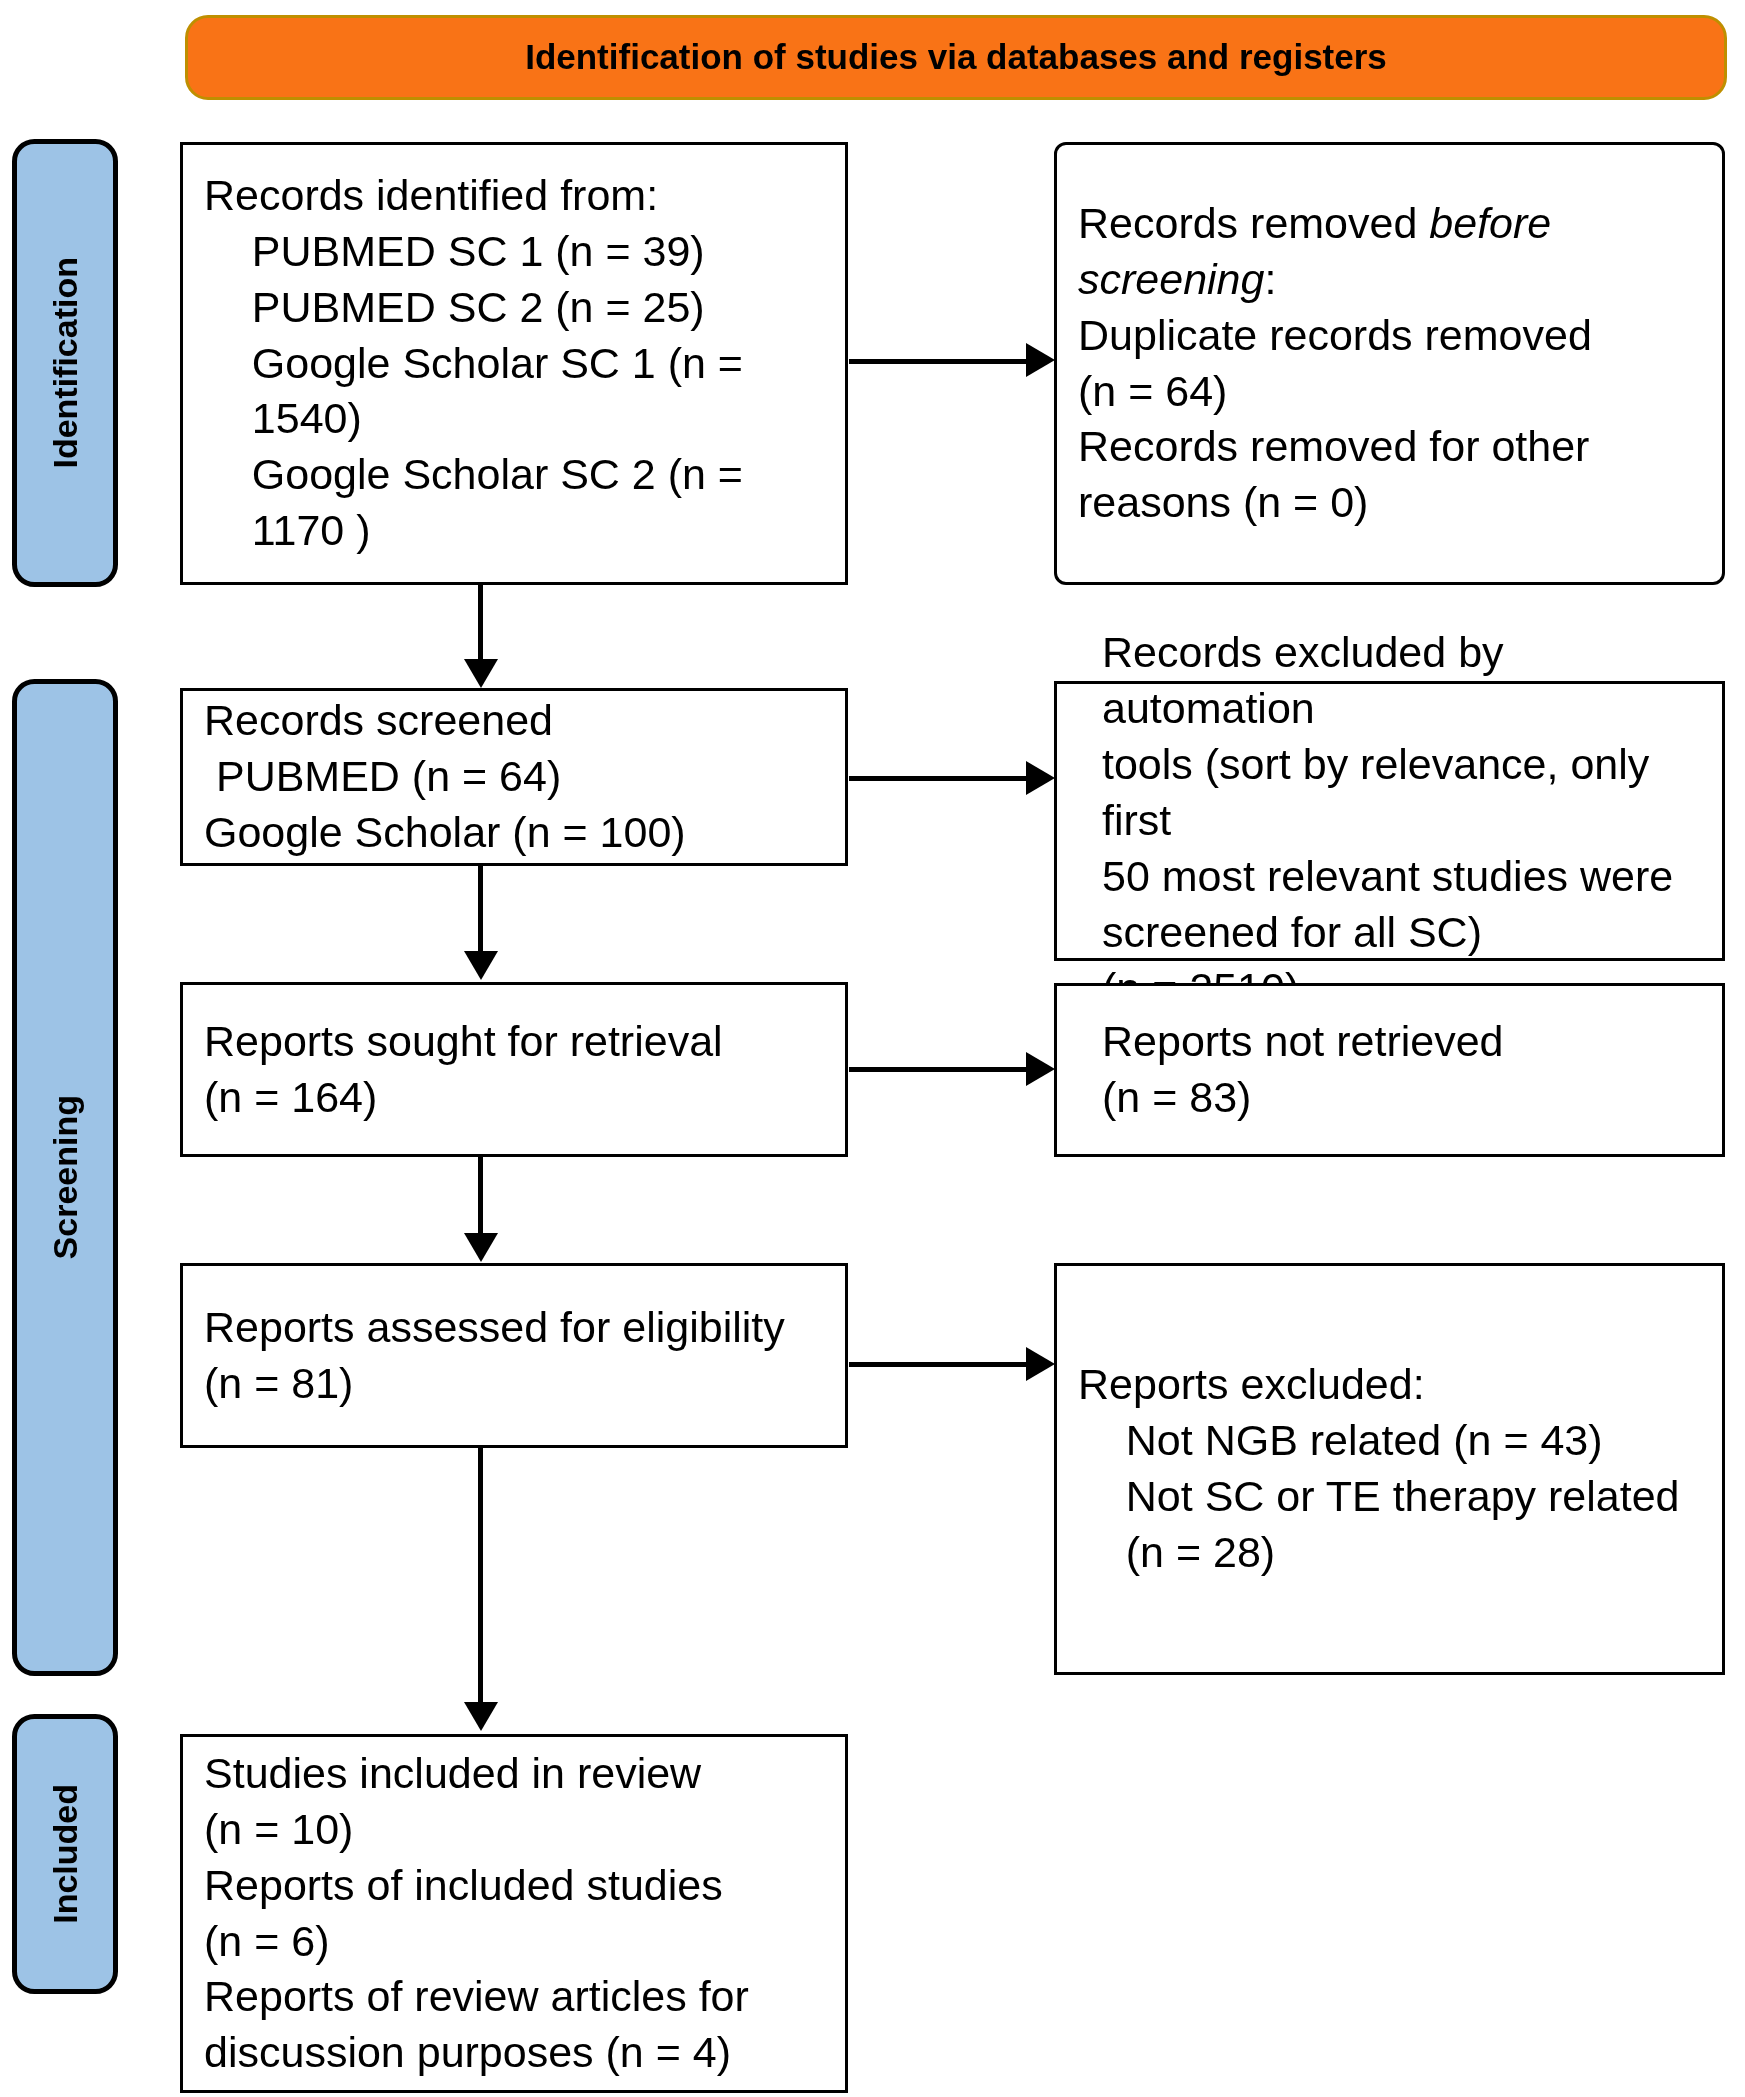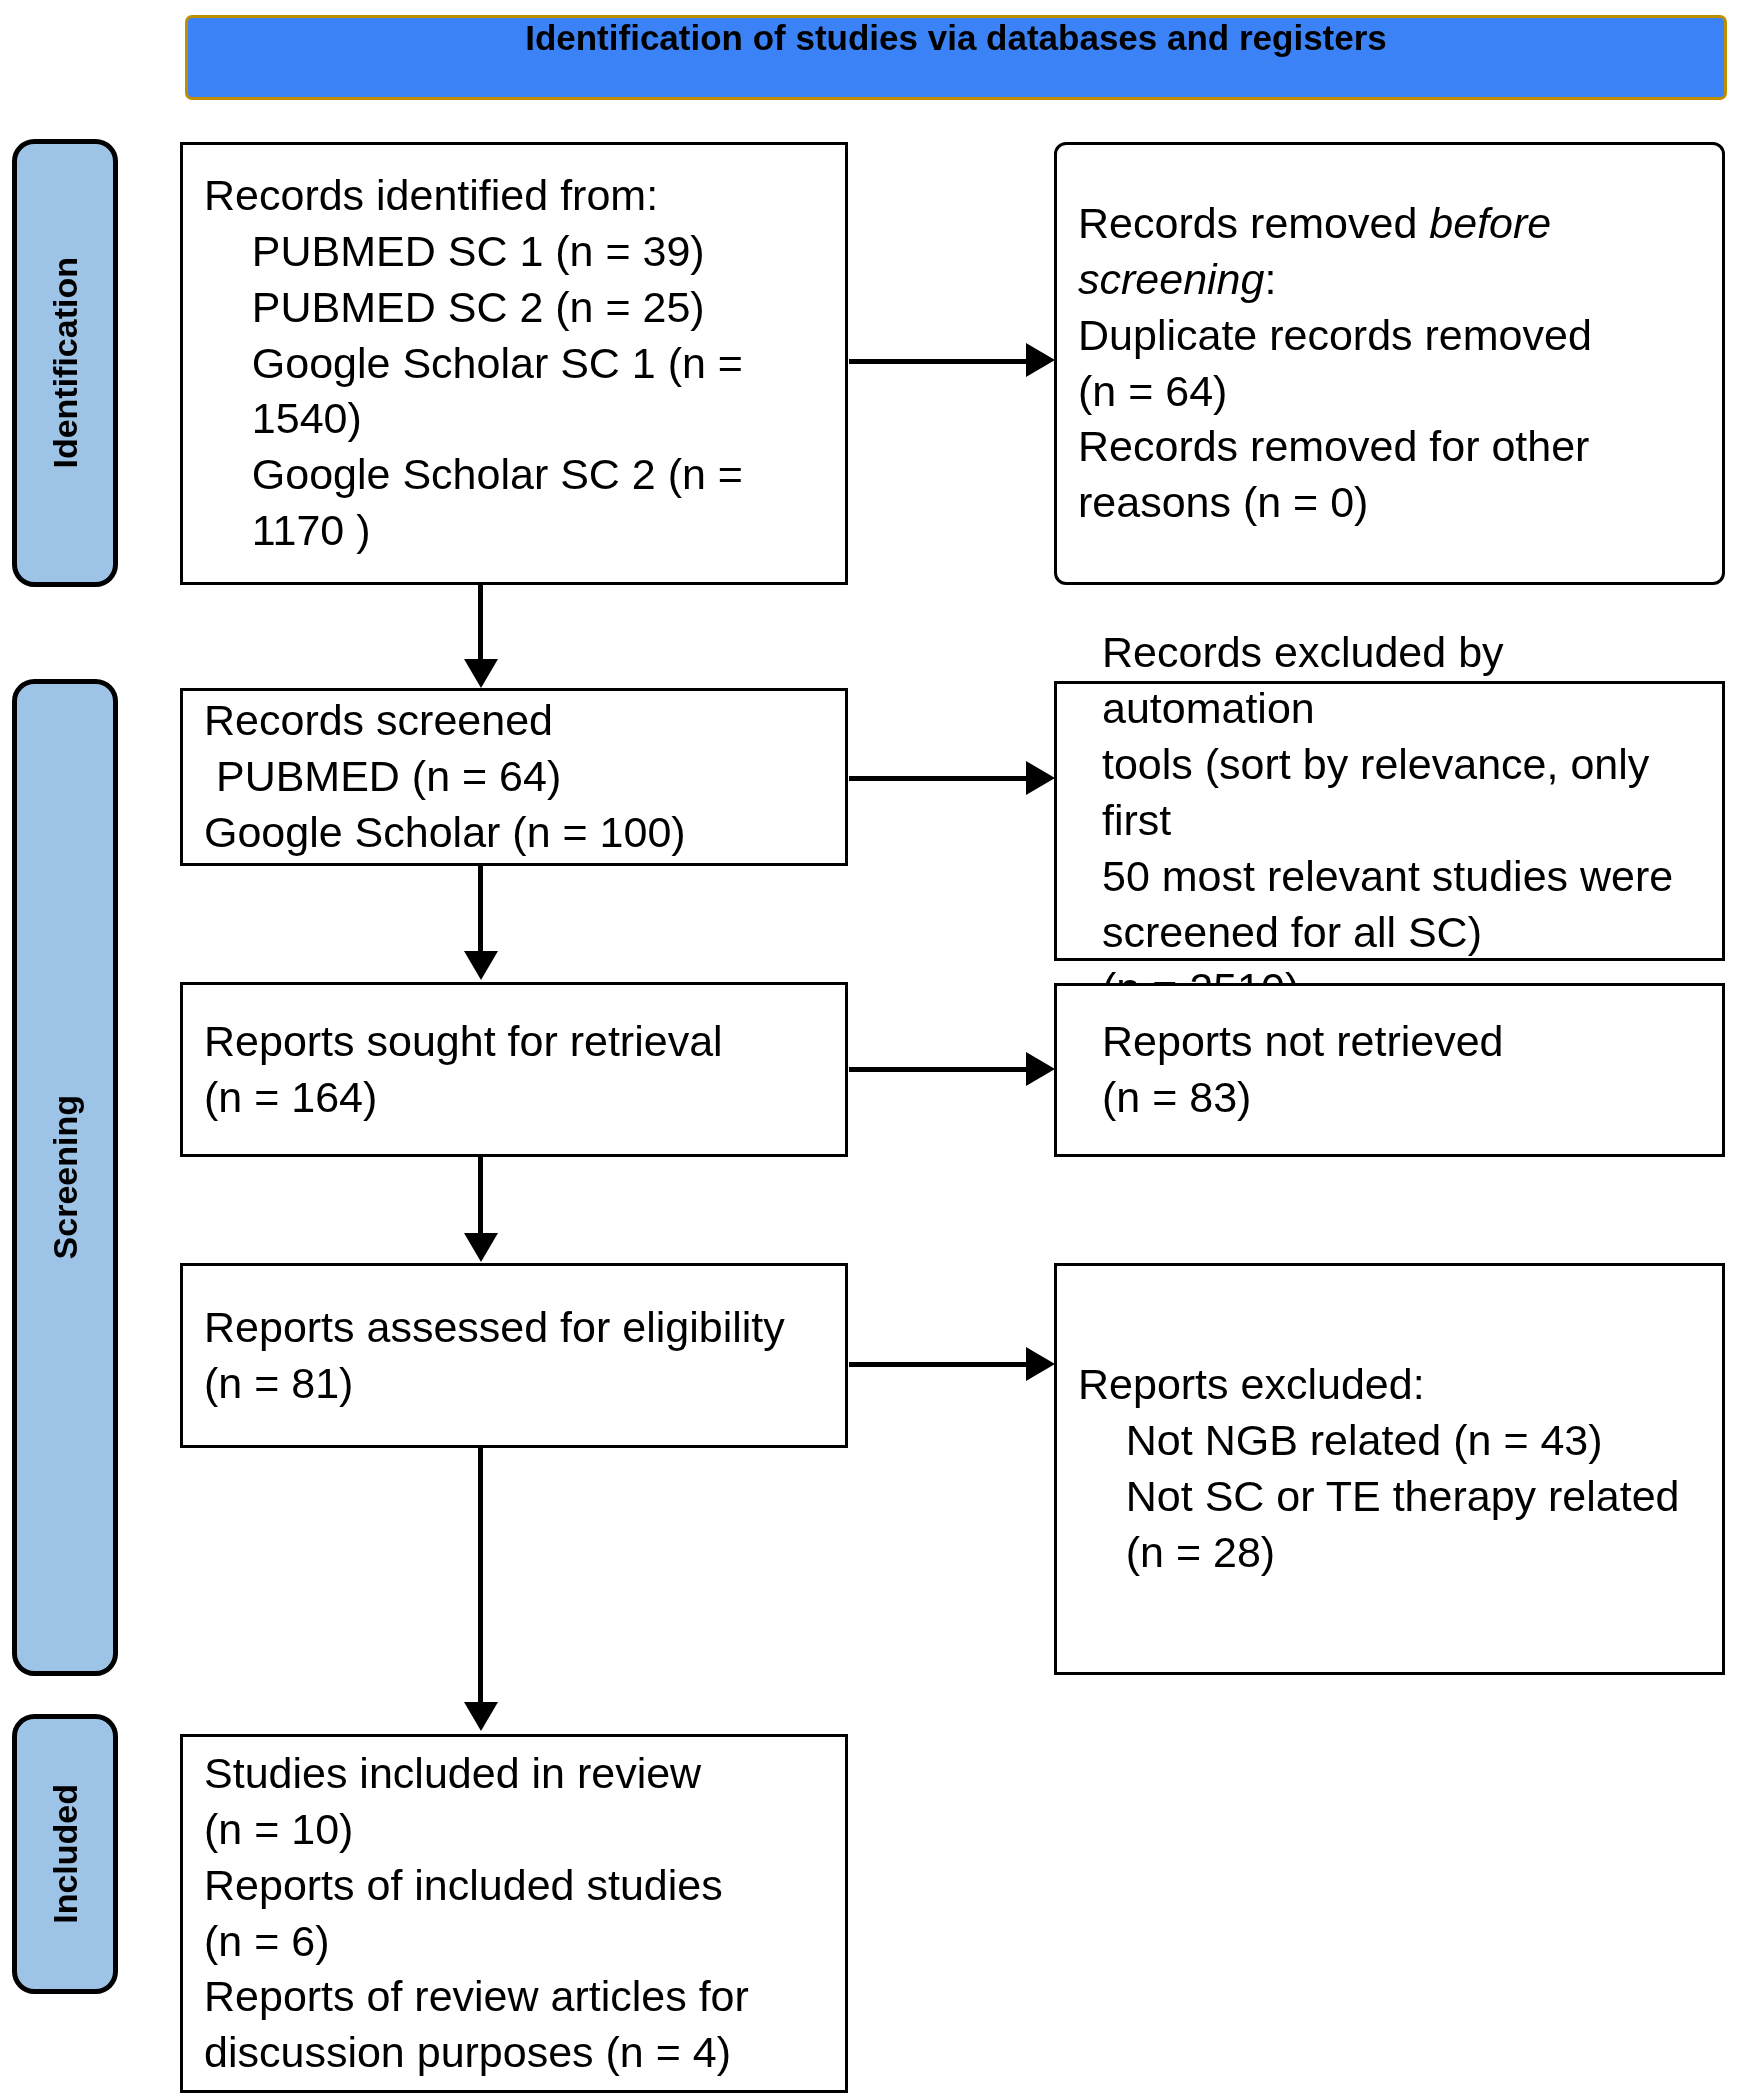--- a/index.html
+++ b/index.html
@@ -2,24 +2,24 @@
 <html style="font-size:9px"><head>
 <meta charset="utf-8">
 <style>
   html,body{margin:0;padding:0;background:#ffffff;}
   body{font-family:"Liberation Sans",sans-serif;color:#000;}
   #page{position:relative;width:1746px;height:2097px;overflow:hidden;background:#fff;}
 
   
   .banner{
     position:absolute;
-    background:#3b82f6;
+    background:#f97316;
     border:3.9px solid #BF8F00;
-    border-radius:7px;
-    display:flex;align-items:flex-start;justify-content:center;
+    border-radius:23px;
+    display:flex;align-items:center;justify-content:center;
     font-weight:bold;
     color:#000;
     box-sizing:border-box;
   }
   .banner-text{font-size:35px;letter-spacing:0px;white-space:nowrap;}
 
   
   .stage{
     position:absolute;
     background:#9DC3E6;

